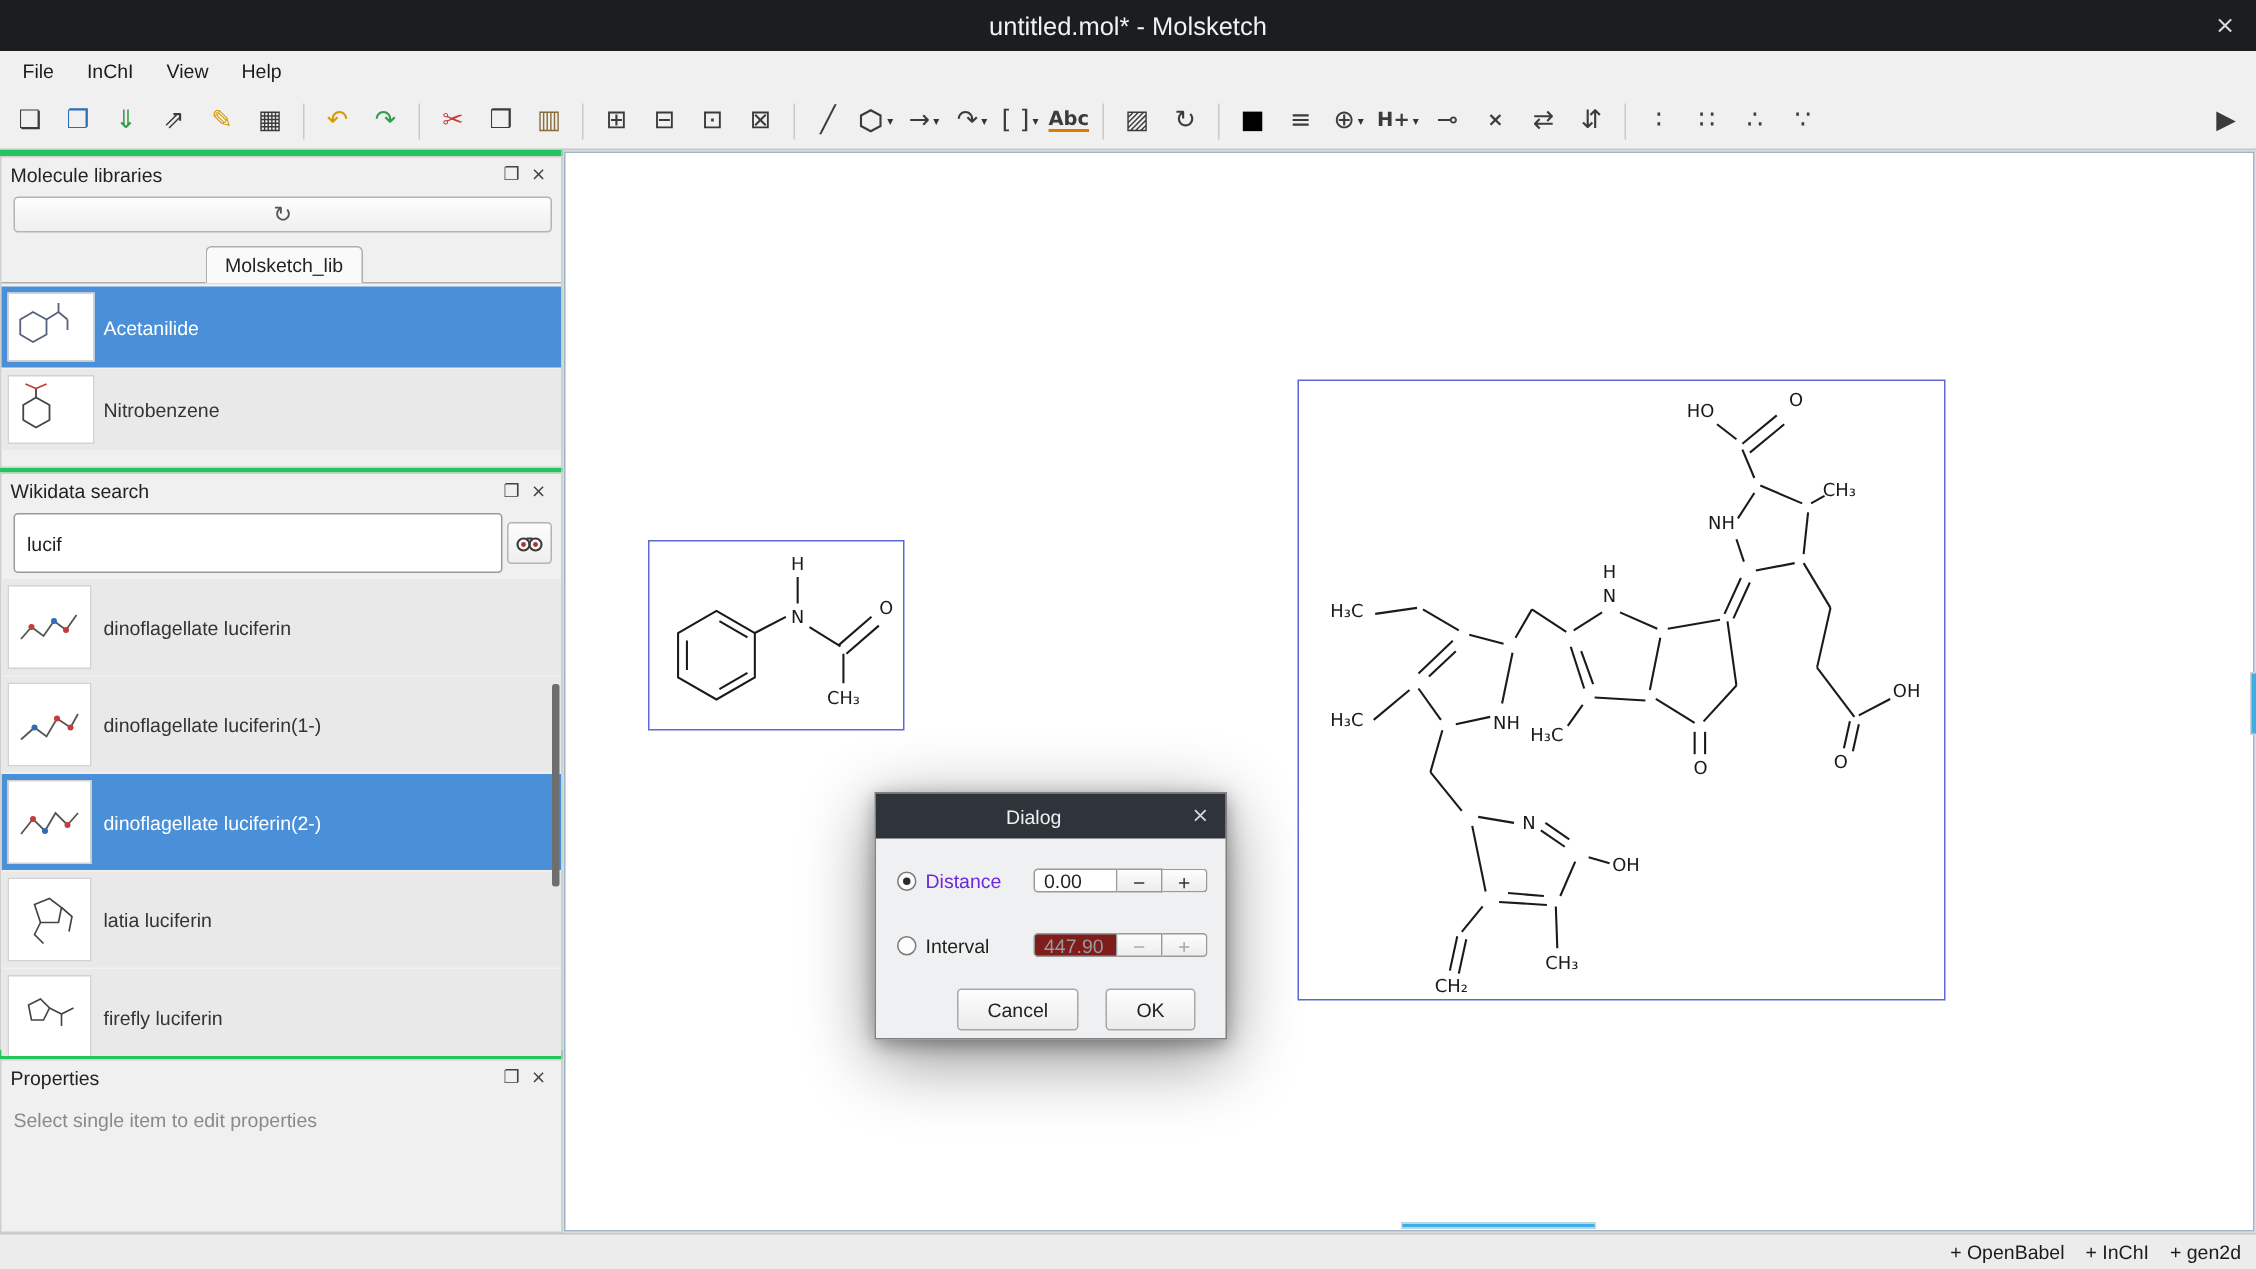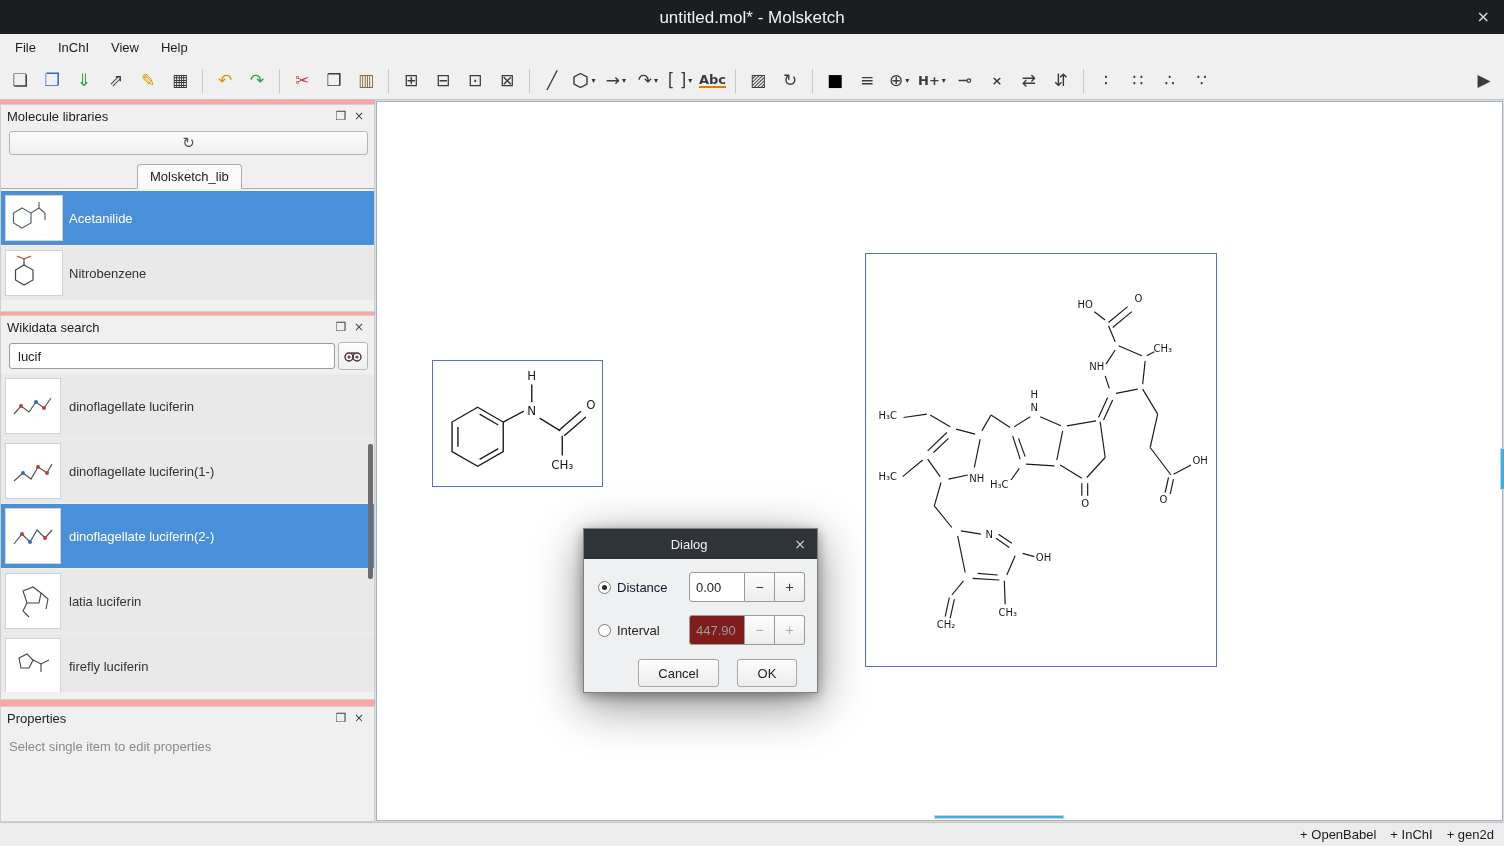--- a/index.html
+++ b/index.html
@@ -25,21 +25,21 @@
   .ic-blue{color:#2e6db4!important} .ic-green{color:#2f9e44!important} .ic-yellow{color:#d79a00!important}
   .ic-red{color:#c43c3c!important} .ic-olive{color:#8a6d3b!important} .ic-black{color:#000!important}
   .abc-underline{ border-bottom:2px solid #e07b00; font-size:13px!important; font-weight:bold; }
   .htext{ font-size:13px!important; font-weight:bold; }
   .tb-spacer{ margin-left:auto; }
 
   
   .main { position:absolute; left:0; top:100px; width:1504px; height:722px; background:#dcdcdc; }
 
   
-  .sidebar { position:absolute; left:0; top:0; width:375px; height:722px; background:#fca5a5; border-right:1px solid #b9b9b9; }
+  .sidebar { position:absolute; left:0; top:0; width:375px; height:722px; background:#22c55e; border-right:1px solid #b9b9b9; }
   .panel { position:absolute; left:0; width:375px; background:#f0f0f1; border:1px solid #cfcfcf; }
   .panel-header { height:22px; display:flex; align-items:center; padding:0 6px; }
   .panel-title { flex:1; font-size:13px; color:#222; }
   .panel-btn { width:18px; text-align:center; color:#444; font-size:12px; font-family:"DejaVu Sans",sans-serif; }
   .p-libraries { top:4px; height:208px; }
   .p-wikidata  { top:215px; height:385px; }
   .p-properties{ top:606px; height:116px; }
 
   .refresh-btn { display:block; margin:4px 8px 0 8px; width:359px; height:24px; background:linear-gradient(#fdfdfd,#efefef); border:1px solid #b4b4b4; border-radius:3px; text-align:center; }
   .refresh-btn .g { font-size:15px; color:#555; }
@@ -48,56 +48,56 @@
   .tab { position:absolute; left:136px; bottom:-1px; height:25px; padding:0 12px; line-height:24px; background:#fafafa; border:1px solid #adadad; border-bottom:1px solid #fafafa; border-radius:4px 4px 0 0; font-size:13px; color:#222; }
 
   .lib-list { margin-top:2px; }
   .lib-item { height:54px; background:#e9e9e9; margin-bottom:1px; display:flex; align-items:center; }
   .lib-item.selected { background:#4a90d9; }
   .lib-item.selected .lib-label { color:#ffffff; }
   .thumb { width:58px; height:46px; background:#ffffff; border:1px solid #d2d2d2; margin:0 6px 0 4px; display:flex; align-items:center; justify-content:center; flex:0 0 auto; }
   .lib-label { font-size:13px; color:#333; }
 
   .search-row { display:flex; align-items:center; margin:4px 6px 4px 8px; }
-  .search-input { width:330px; height:26px; border:1px solid #9a9a9a; border-radius:3px; background:#fff; padding:0 8px; font-size:13px; color:#222; font-family:"Liberation Sans",sans-serif; }
+  .search-input { width:330px; height:40px; border:1px solid #9a9a9a; border-radius:3px; background:#fff; padding:0 8px; font-size:13px; color:#222; font-family:"Liberation Sans",sans-serif; }
   .search-btn { width:30px; height:28px; border:1px solid #b4b4b4; border-radius:3px; background:linear-gradient(#fdfdfd,#efefef); margin-left:3px; display:flex; align-items:center; justify-content:center; }
 
   .wiki-list { position:relative; margin-top:2px; height:318px; overflow:hidden; background:#f0f0f1; }
   .wiki-item { height:64px; background:#e9e9e9; margin-bottom:1px; display:flex; align-items:center; }
   .wiki-item.selected { background:#4a90d9; }
   .wiki-item.selected .lib-label { color:#fff; }
   .wiki-thumb { width:56px; height:56px; background:#fff; border:1px solid #d2d2d2; margin:0 8px 0 4px; display:flex; align-items:center; justify-content:center; flex:0 0 auto; }
   .list-scroll { position:absolute; right:1px; top:70px; width:5px; height:135px; background:#6e6e6e; border-radius:2px; }
 
   .props-hint { margin:10px 8px; color:#8a8a8a; font-size:13px; }
 
   
   .canvas { position:absolute; left:376px; top:1px; width:1127px; height:720px; background:#ffffff; border:1px solid #9fb2c6; }
   .selection-box { position:absolute; border:1px solid #5b69d6; }
   .sel-acetanilide { left:55px; top:258px; width:171px; height:127px; }
-  .sel-molecule { left:488px; top:151px; width:352px; height:414px; }
+  .sel-molecule { left:488px; top:151px; width:432px; height:414px; }
   .mol-svg { width:100%; height:100%; display:block; }
   .mol-svg line, .mol-svg polygon, .mol-svg polyline, .mol-svg path { stroke:#1a1a1a; stroke-width:1.4; fill:none; }
   .mol-svg text { fill:#1a1a1a; font-size:12px; font-family:"DejaVu Sans",sans-serif; text-anchor:middle; stroke:none; }
   .canvas-vscroll { position:absolute; right:1px; top:0; width:5px; height:718px; }
   .canvas-vscroll .thumb { position:absolute; top:346px; height:42px; width:5px; background:#3daee9; }
   .canvas-hscroll { position:absolute; left:0; bottom:1px; height:4px; width:1120px; }
   .canvas-hscroll .thumb { position:absolute; left:553px; width:130px; height:4px; background:#3daee9; }
 
   
   .dialog { position:absolute; left:583px; top:528px; width:235px; height:165px; background:#eff0f1; border:1px solid #808080; box-shadow:0 12px 45px rgba(0,0,0,.45), 0 3px 12px rgba(0,0,0,.35); }
   .dialog-titlebar { height:30px; background:#2f343b; display:flex; align-items:center; }
   .dialog-title { flex:1; text-align:center; color:#eef0f2; font-size:13px; }
   .dialog-close { color:#d7d9db; padding-right:11px; font-size:14px; font-family:"DejaVu Sans",sans-serif; }
   .drow { display:flex; align-items:center; margin:13px 12px 0 14px; height:30px; }
   .radio { width:13px; height:13px; border:1px solid #7a7a7a; border-radius:50%; background:#fdfdfd; position:relative; flex:0 0 auto; }
   .radio.checked::after { content:""; position:absolute; left:3px; top:3px; width:5px; height:5px; border-radius:50%; background:#2b2b2b; }
-  .dlabel { margin-left:6px; flex:1; color:#0f172a; }
+  .dlabel { margin-left:6px; flex:1; color:#6d28d9; }
   .dlabel.dim { color:#222; }
-  .spin { display:flex; align-items:stretch; height:30px; }
+  .spin { display:flex; align-items:stretch; height:16px; }
   .spin-field { width:56px; border:1px solid #9a9a9a; border-radius:3px 0 0 3px; background:#fff; padding:0 6px; font-size:13px; color:#222; font-family:"Liberation Sans",sans-serif; }
   .spin-field.disabled { color:#9a9a9a; background:#7f1d1d; }
   .spin-btn { width:30px; border:1px solid #9a9a9a; border-left:none; background:linear-gradient(#fdfdfd,#ededed); font-size:14px; color:#333; }
   .spin-btn.last { border-radius:0 3px 3px 0; }
   .spin-btn.disabled { color:#aaa; }
   .dbuttons { display:flex; justify-content:flex-end; gap:18px; margin:14px 20px 0 0; }
   .dbtn { height:28px; border:1px solid #a8a8a8; border-radius:3px; background:linear-gradient(#fdfdfd,#ececec); font-size:13px; color:#222; font-family:"Liberation Sans",sans-serif; }
   .dbtn-cancel { width:81px; }
   .dbtn-ok { width:60px; }
 

